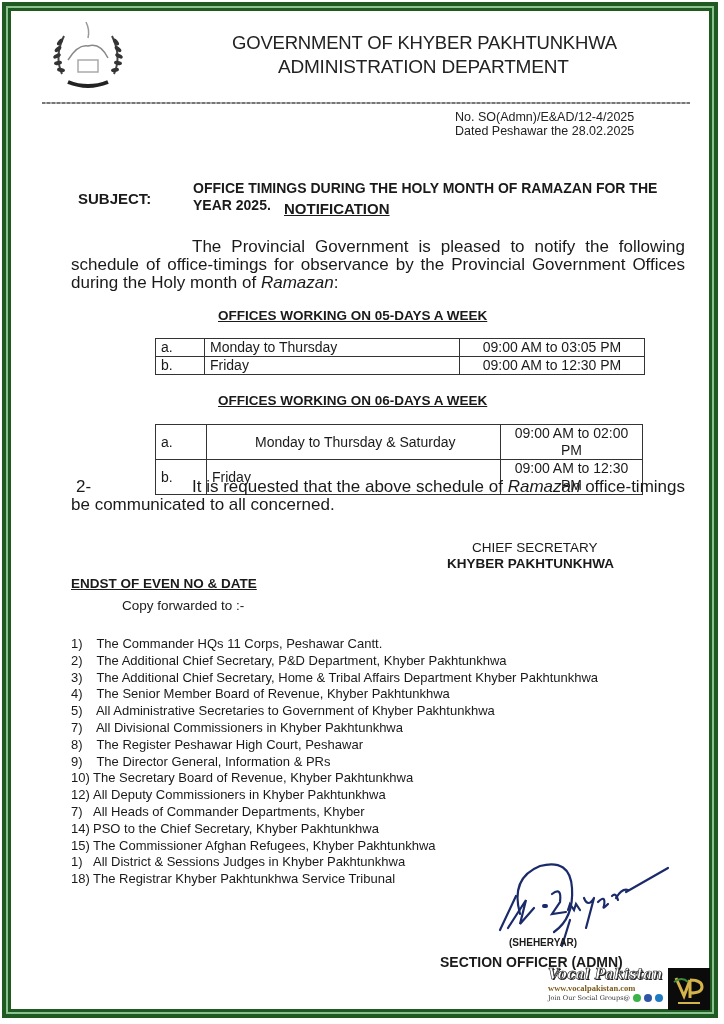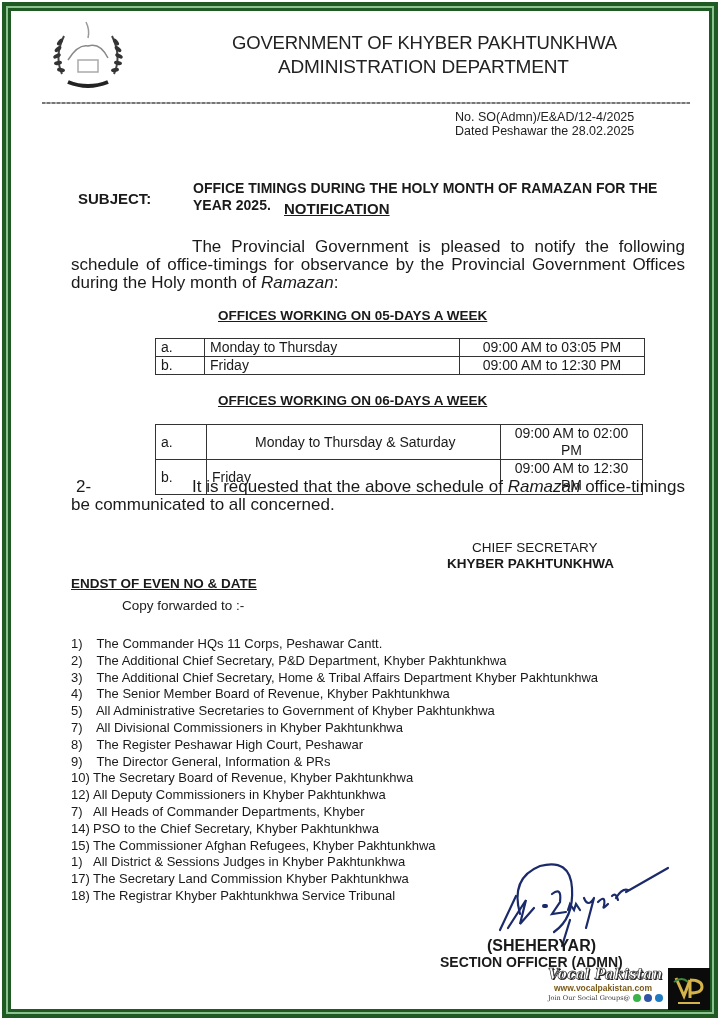--- a/index.html
+++ b/index.html
@@ -30,26 +30,26 @@
   table.sched td { border:1.5px solid #333; padding:0 5px; height:17px; line-height:17px; }
   table.sched td.tm { text-align:center; }
   .endst { left:71px; top:576px; font-size:13.5px; font-weight:bold; text-decoration:underline; }
   .copyfw { left:122px; top:598px; font-size:13.5px; }
   .cs1 { left:472px; top:540px; font-size:13.5px; font-weight:normal; }
   .cs2 { left:447px; top:556px; font-size:13.5px; font-weight:bold; }
   ol.cc { position:absolute; left:60px; top:625px; margin:11px; padding:0; list-style:none; font-size:13px; }
   ol.cc li { height:16.8px; line-height:16.8px; white-space:nowrap; }
   ol.cc li .num { display:inline-block; min-width:22px; }
   .sig { position:absolute; left:490px; top:858px; width:190px; height:90px; }
-  .signame { left:487px; top:937px; font-size:16px; font-weight:bold; }
+  .signame { left:509px; top:937px; font-size:10px; font-weight:bold; }
   .sigtitle { left:440px; top:954px; font-size:14px; font-weight:bold; }
   .wm { position:absolute; left:548px; top:966px; width:120px; height:46px; }
   .wm .brand { font-family:"DejaVu Serif", serif; font-style:italic; font-weight:bold; font-size:14px;
                color:#fff; -webkit-text-stroke:0.6px #222; text-shadow:1px 1px 0 #222; }
-  .wm .url { font-family:Liberation Sans, sans-serif; font-size:8.5px; font-weight:bold; color:#7a5a1a; margin-top:1px;margin-left:6px; }
+  .wm .url { font-family:Liberation Serif, serif; font-size:8.5px; font-weight:bold; color:#7a5a1a; margin-top:1px; }
   .wm .social { font-family:"DejaVu Serif", serif; font-size:6.5px; color:#333; margin-top:1px; }
   .wm .dot { display:inline-block; width:8px; height:8px; border-radius:50%; vertical-align:middle; margin-left:1px; }
   .vplogo { position:absolute; left:668px; top:968px; width:42px; height:42px; background:#0b0b0b; }
 </style>
 </head>
 <body>
 
 <div class="frame-outer"></div>
 <div class="frame-mid"></div>
 <div class="frame-inner"></div>
@@ -141,21 +141,20 @@
   <li><span class="num">5)</span> <span>All Administrative Secretaries to Government of Khyber Pakhtunkhwa</span></li>
   <li><span class="num">7)</span> <span>All Divisional Commissioners in Khyber Pakhtunkhwa</span></li>
   <li><span class="num">8)</span> <span>The Register Peshawar High Court, Peshawar</span></li>
   <li><span class="num">9)</span> <span>The Director General, Information &amp; PRs</span></li>
   <li><span class="num">10)</span><span>The Secretary Board of Revenue, Khyber Pakhtunkhwa</span></li>
   <li><span class="num">12)</span><span>All Deputy Commissioners in Khyber Pakhtunkhwa</span></li>
   <li><span class="num">7)</span><span>All Heads of Commander Departments, Khyber</span></li>
   <li><span class="num">14)</span><span>PSO to the Chief Secretary, Khyber Pakhtunkhwa</span></li>
   <li><span class="num">15)</span><span>The Commissioner Afghan Refugees, Khyber Pakhtunkhwa</span></li>
   <li><span class="num">1)</span><span>All District &amp; Sessions Judges in Khyber Pakhtunkhwa</span></li>
-  <li><span class="num">17)</span><span>The Secretary Land Commission Khyber Pakhtunkhwa</span></li>
   <li><span class="num">18)</span><span>The Registrar Khyber Pakhtunkhwa Service Tribunal</span></li>
 </ol>
 
 <svg class="sig" viewBox="0 0 190 90">
   <g fill="none" stroke="#1a2a6a" stroke-width="2.2" stroke-linecap="round">
     <path d="M10 72 L26 38 M18 70 L36 42 L30 66 L44 50"></path>
     <path d="M30 56 Q20 20 50 8 Q80 0 82 30 Q84 60 64 74"></path>
     <path d="M54 48 L56 48" stroke-width="4"></path>
     <path d="M62 36 Q72 28 70 44 L62 56 L76 54"></path>
     <path d="M78 52 L80 46 L84 52 L86 46 L90 52"></path>

